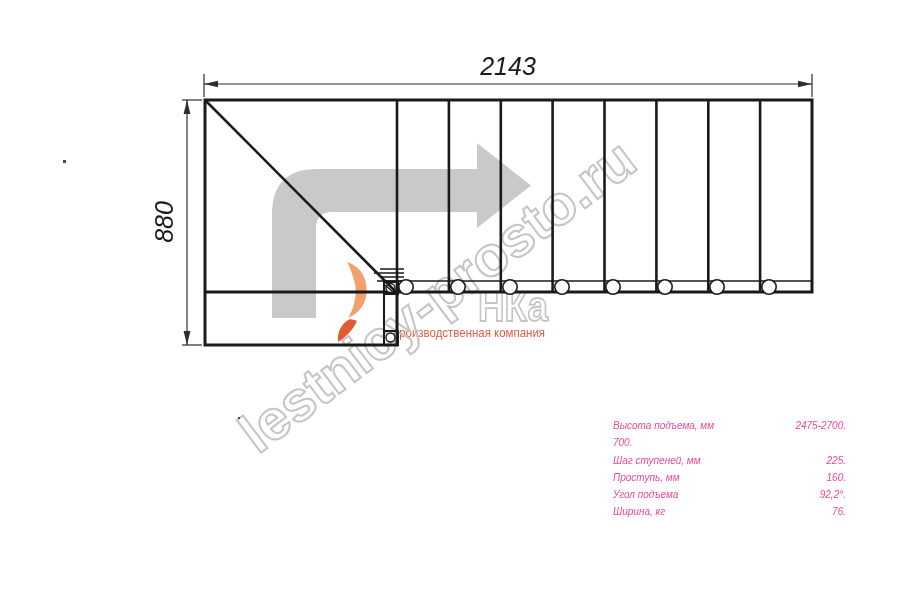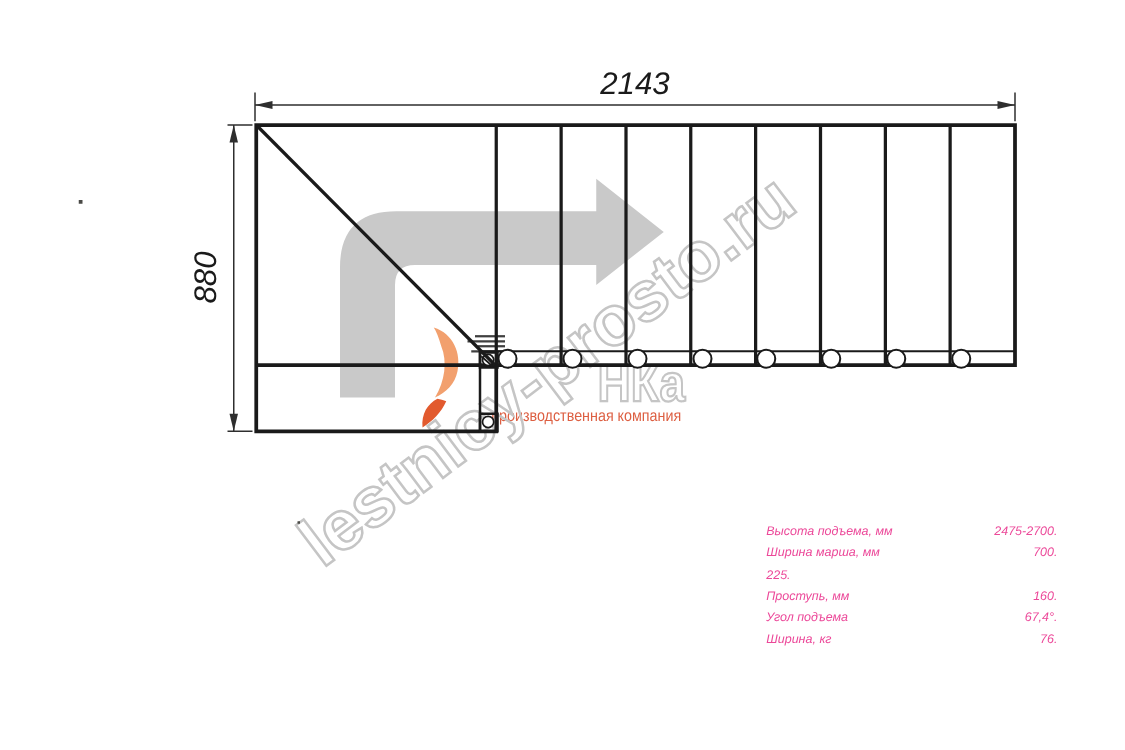--- a/index.html
+++ b/index.html
@@ -107,36 +107,36 @@
     <text class="dim-text" transform="translate(173,222) rotate(-90)" font-size="25" text-anchor="middle" stroke="none">880</text>
   </svg>
 
   <div id="spec-table">
     <div class="spec-row">
       <span class="spec-label">Высота подъема, мм</span>
       <span class="spec-value">2475-2700.</span>
     </div>
 
     <div class="spec-row">
-      <span class="spec-label">Ширина марша, мм</span>
       <span class="spec-value">700.</span>
     </div>
 
     <div class="spec-row">
+      <span class="spec-label">Шаг ступеней, мм</span>
       <span class="spec-value">225.</span>
     </div>
 
     <div class="spec-row">
       <span class="spec-label">Проступь, мм</span>
       <span class="spec-value">160.</span>
     </div>
 
     <div class="spec-row">
       <span class="spec-label">Угол подъема</span>
-      <span class="spec-value">67,4°.</span>
+      <span class="spec-value">92,2°.</span>
     </div>
 
     <div class="spec-row">
       <span class="spec-label">Ширина, кг</span>
       <span class="spec-value">76.</span>
     </div>
   </div>
 
   <div class="speck a"></div>
   <div class="speck b"></div>

